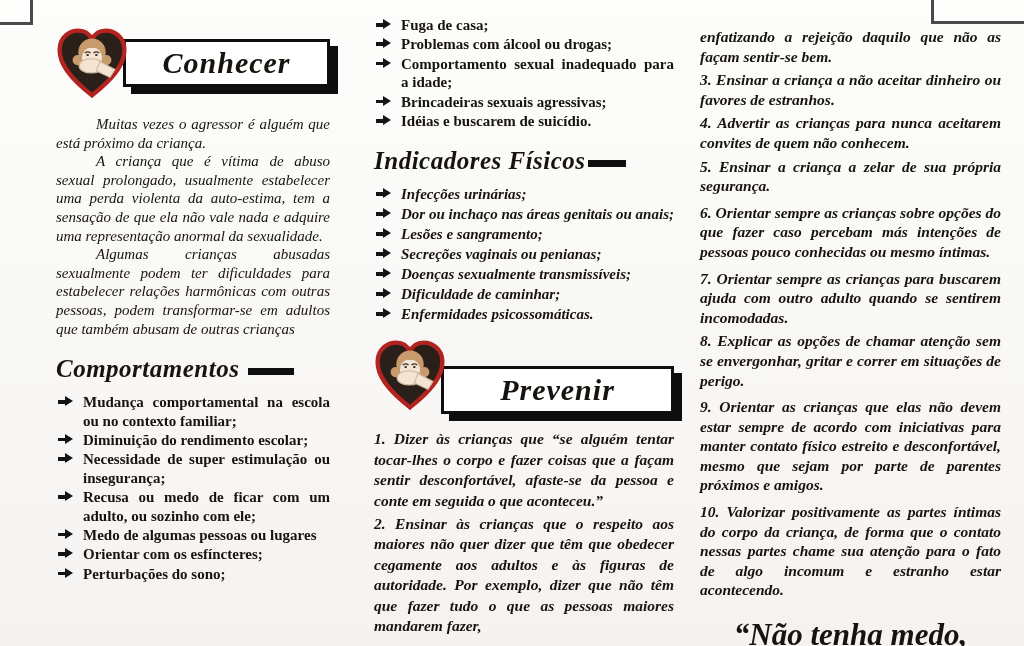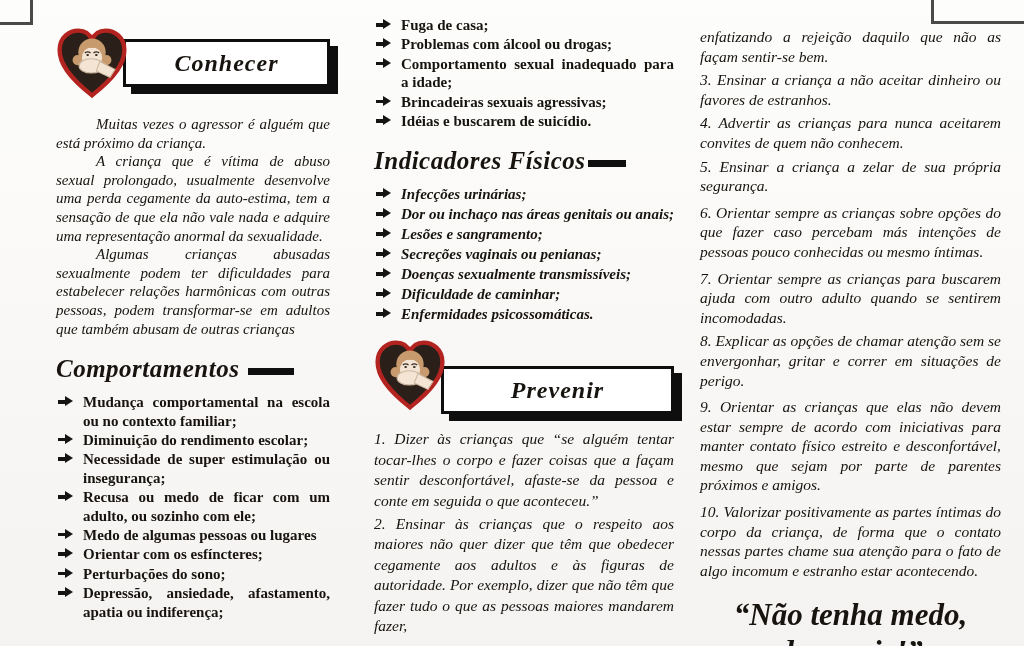--- a/index.html
+++ b/index.html
@@ -20,21 +20,21 @@
   .col2 { left:374px; width:300px; }
   .col3 { left:700px; width:301px; }
 
   .header-row { display:flex; align-items:center; }
   .col1 .header-row { margin-top:24px; }
   .col2 .header-row { margin-top:12px;align-items:flex-end; }
   .heart-logo { width:72px; height:78px; flex:0 0 auto; position:relative; z-index:2; margin-right:-5px; }
   .title-box {
     flex:1; position:relative; background:#ffffff; border:3px solid #0e0e0e;
     box-shadow:8px 7px 0 0 #0e0e0e; text-align:center;
-    font-size:24px; font-weight:bold; font-style:italic; line-height:42px; height:42px;
+    font-size:30px; font-weight:bold; font-style:italic; line-height:42px; height:42px;
     letter-spacing:1px;
   }
 
   p.body {
     margin:0; text-indent:40px; text-align:justify;
     font-size:15px; line-height:18.6px; font-weight:normal; font-style:italic;
   }
   .col1 p.body:first-of-type { margin-top:13px; }
 
   h2.sec {
@@ -52,21 +52,21 @@
   ul.blist.ital li { font-style:italic; line-height:19px; }
   .arrow { position:absolute; left:2px; top:7px; width:8px; height:3.5px; background:#141414; }
   .arrow::after {
     content:""; position:absolute; left:7px; top:-4px; width:0; height:0;
     border-left:8px solid #141414; border-top:5.5px solid transparent; border-bottom:5.5px solid transparent;
   }
   .col2 ul.first { margin-top:16px; }
 
   .steps p {
     margin:0 0 3px; text-align:justify;
-    font-size:15.5px; line-height:20.4px; font-weight:normal; font-style:italic;
+    font-size:15.5px; line-height:20.4px; font-weight:bold; font-style:italic;
   }
   .col2 .steps { margin-top:15px; }
   .col3 .steps { margin-top:27px; }
   .col3 .steps p { line-height:19.6px; margin-bottom:4px; }
   .col3 .steps p.gap { margin-top:7px; }
 
   .quote {
     margin:16px 4px 0; text-align:center;
     font-size:31px; line-height:37px; font-weight:bold; font-style:italic;
   }
@@ -95,37 +95,36 @@
         <ellipse cx="56" cy="41" rx="1.8" ry="1.4" fill="#2a221c"></ellipse>
         <ellipse cx="49" cy="56" rx="17" ry="10" fill="#f3e4d3" stroke="#cdb79f" stroke-width="1.5"></ellipse>
         <path d="M61 50 L82 61 L75 72 L56 63 Z" fill="#f3e4d3" stroke="#cdb79f" stroke-width="1.5"></path>
       </svg>
       <div class="title-box">
         <span>Conhecer</span>
       </div>
     </div>
 
     <p class="body">Muitas vezes o agressor é alguém que está próximo da criança.</p>
-    <p class="body">A criança que é vítima de abuso sexual prolongado, usualmente desenvolve uma perda cegamente da auto-estima, tem a sensação de que ela não vale nada e adquire uma representação anormal da sexualidade.</p>
+    <p class="body">A criança que é vítima de abuso sexual prolongado, usualmente estabelecer uma perda violenta da auto-estima, tem a sensação de que ela não vale nada e adquire uma representação anormal da sexualidade.</p>
     <p class="body">Algumas crianças abusadas sexualmente podem ter dificuldades para estabelecer relações harmônicas com outras pessoas, podem transformar-se em adultos que também abusam de outras crianças</p>
 
     <h2 class="sec">
       <span>Comportamentos</span>
       <span class="bar"></span>
     </h2>
 
     <ul class="blist">
       <li><span class="arrow"></span><span>Mudança comportamental na escola ou no contexto familiar;</span></li>
       <li><span class="arrow"></span><span>Diminuição do rendimento escolar;</span></li>
       <li><span class="arrow"></span><span>Necessidade de super estimulação ou insegurança;</span></li>
       <li><span class="arrow"></span><span>Recusa ou medo de ficar com um adulto, ou sozinho com ele;</span></li>
       <li><span class="arrow"></span><span>Medo de algumas pessoas ou lugares</span></li>
       <li><span class="arrow"></span><span>Orientar com os esfíncteres;</span></li>
       <li><span class="arrow"></span><span>Perturbações do sono;</span></li>
-      <li><span class="arrow"></span><span>Depressão, ansiedade, afastamento, apatia ou indiferença;</span></li>
       <li></li>
     </ul>
   </section>
 
   <section class="col col2">
 
     <ul class="blist first">
       <li><span class="arrow"></span><span>Fuga de casa;</span></li>
       <li><span class="arrow"></span><span>Problemas com álcool ou drogas;</span></li>
       <li><span class="arrow"></span><span>Comportamento sexual inadequado para a idade;</span></li>

